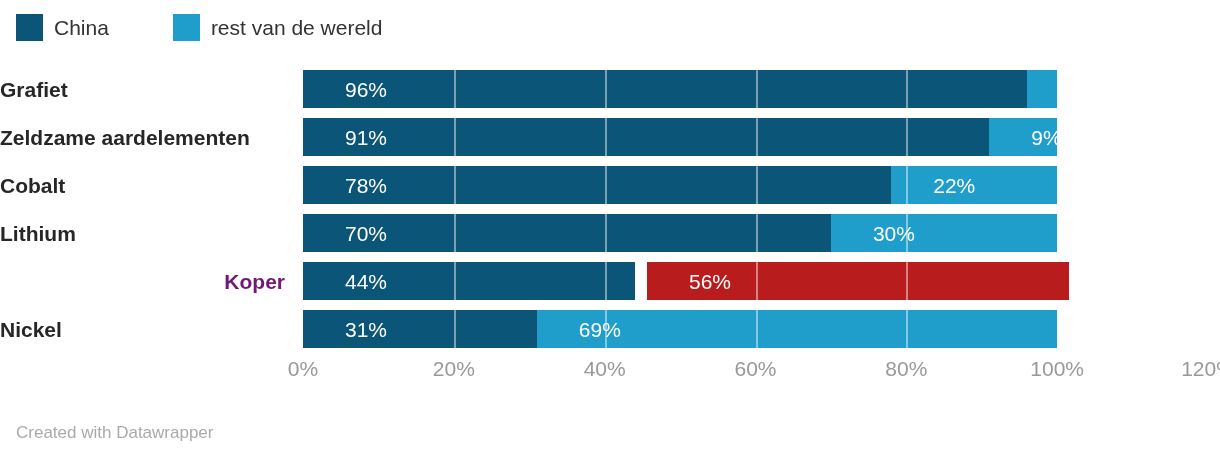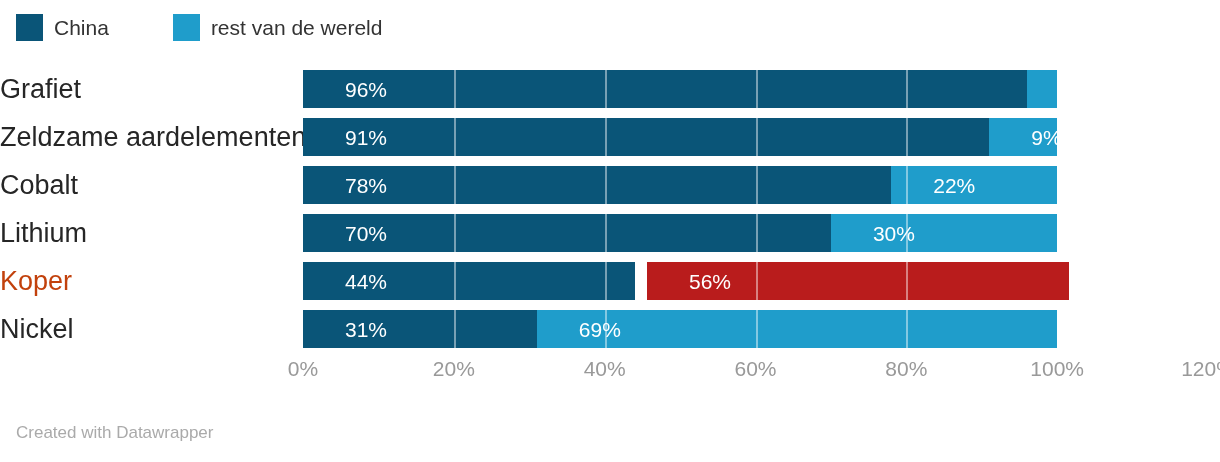--- a/index.html
+++ b/index.html
@@ -61,24 +61,25 @@
     width: 1220px;
     height: 38px;
   }
   .cat-label {
     position: absolute;
     left: 0;
     width: 285px;
     top: 50%;
     transform: translateY(-50%);
     text-align: left;
-    font-size: 27px;
+    font-size: 21px;
     color: #262626;
     white-space: nowrap;
     line-height: 1;
+    font-weight: bold;
   }
   .bar-wrap {
     position: absolute;
     top: 0;
     height: 38px;
   }
   .seg {
     position: absolute;
     top: 0;
     height: 38px;
@@ -195,21 +196,21 @@
           <div class="seg" style="left: 527.917px; width: 226.25px; background: rgb(31, 157, 203);">
             <span class="seg-label" style="color: rgb(255, 255, 255);">30%</span>
           </div>
           <div style="position: absolute; top: 0px; left: 150.833px; width: 2px; height: 38px; background: rgba(255, 255, 255, 0.45); pointer-events: none;"></div>
           <div style="position: absolute; top: 0px; left: 301.667px; width: 2px; height: 38px; background: rgba(255, 255, 255, 0.45); pointer-events: none;"></div>
           <div style="position: absolute; top: 0px; left: 452.5px; width: 2px; height: 38px; background: rgba(255, 255, 255, 0.45); pointer-events: none;"></div>
           <div style="position: absolute; top: 0px; left: 603.333px; width: 2px; height: 38px; background: rgba(255, 255, 255, 0.45); pointer-events: none;"></div>
         </div>
       </div>
       <div class="row" style="top: 202px;">
-        <div class="cat-label" style="color: #c2410c;">Koper</div>
+        <div class="cat-label" style="color: #701a75; text-align: right;">Koper</div>
         <div class="bar-wrap" style="left: 303px; width: 608px;">
           <div class="seg" style="left: 0px; width: 331.833px; background: rgb(10, 85, 120);">
             <span class="seg-label" style="color: rgb(255, 255, 255);">44%</span>
           </div>
           <div class="seg" style="left: 344px; width: 422.333px; background: #b91c1c;">
             <span class="seg-label" style="color: rgb(255, 255, 255);">56%</span>
           </div>
           <div style="position: absolute; top: 0px; left: 150.833px; width: 2px; height: 38px; background: rgba(255, 255, 255, 0.45); pointer-events: none;"></div>
           <div style="position: absolute; top: 0px; left: 301.667px; width: 2px; height: 38px; background: rgba(255, 255, 255, 0.45); pointer-events: none;"></div>
           <div style="position: absolute; top: 0px; left: 452.5px; width: 2px; height: 38px; background: rgba(255, 255, 255, 0.45); pointer-events: none;"></div>

